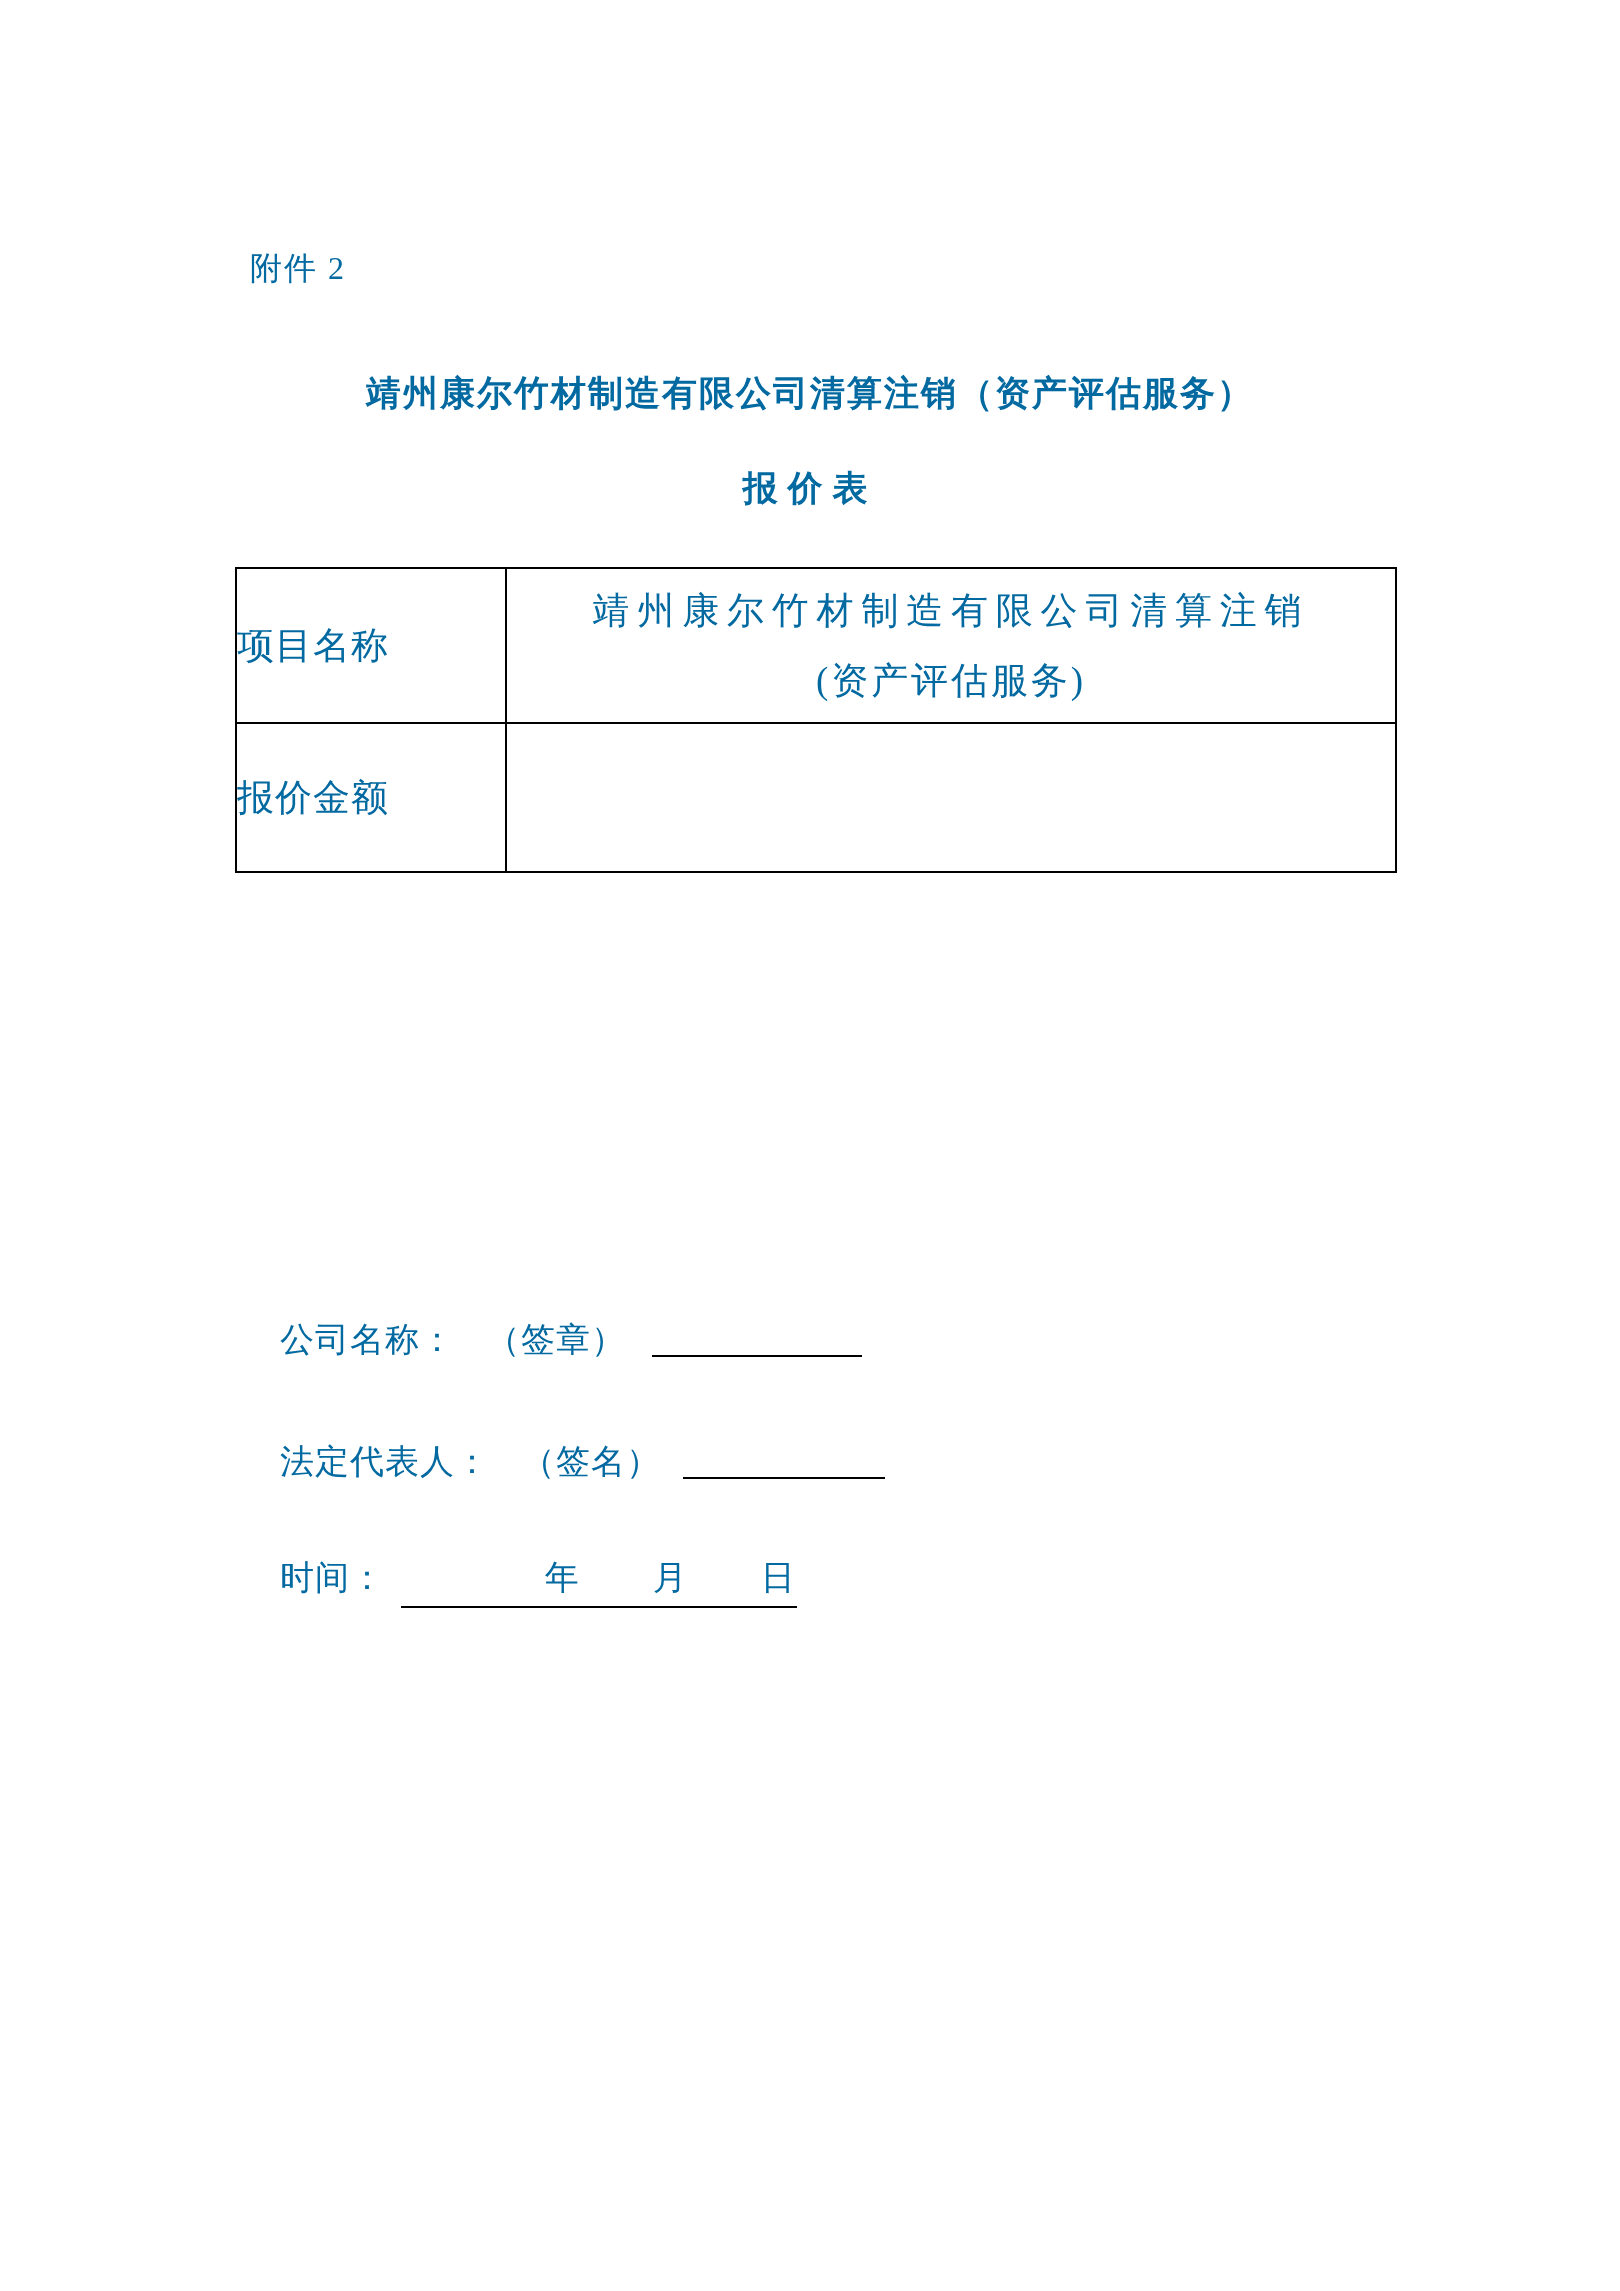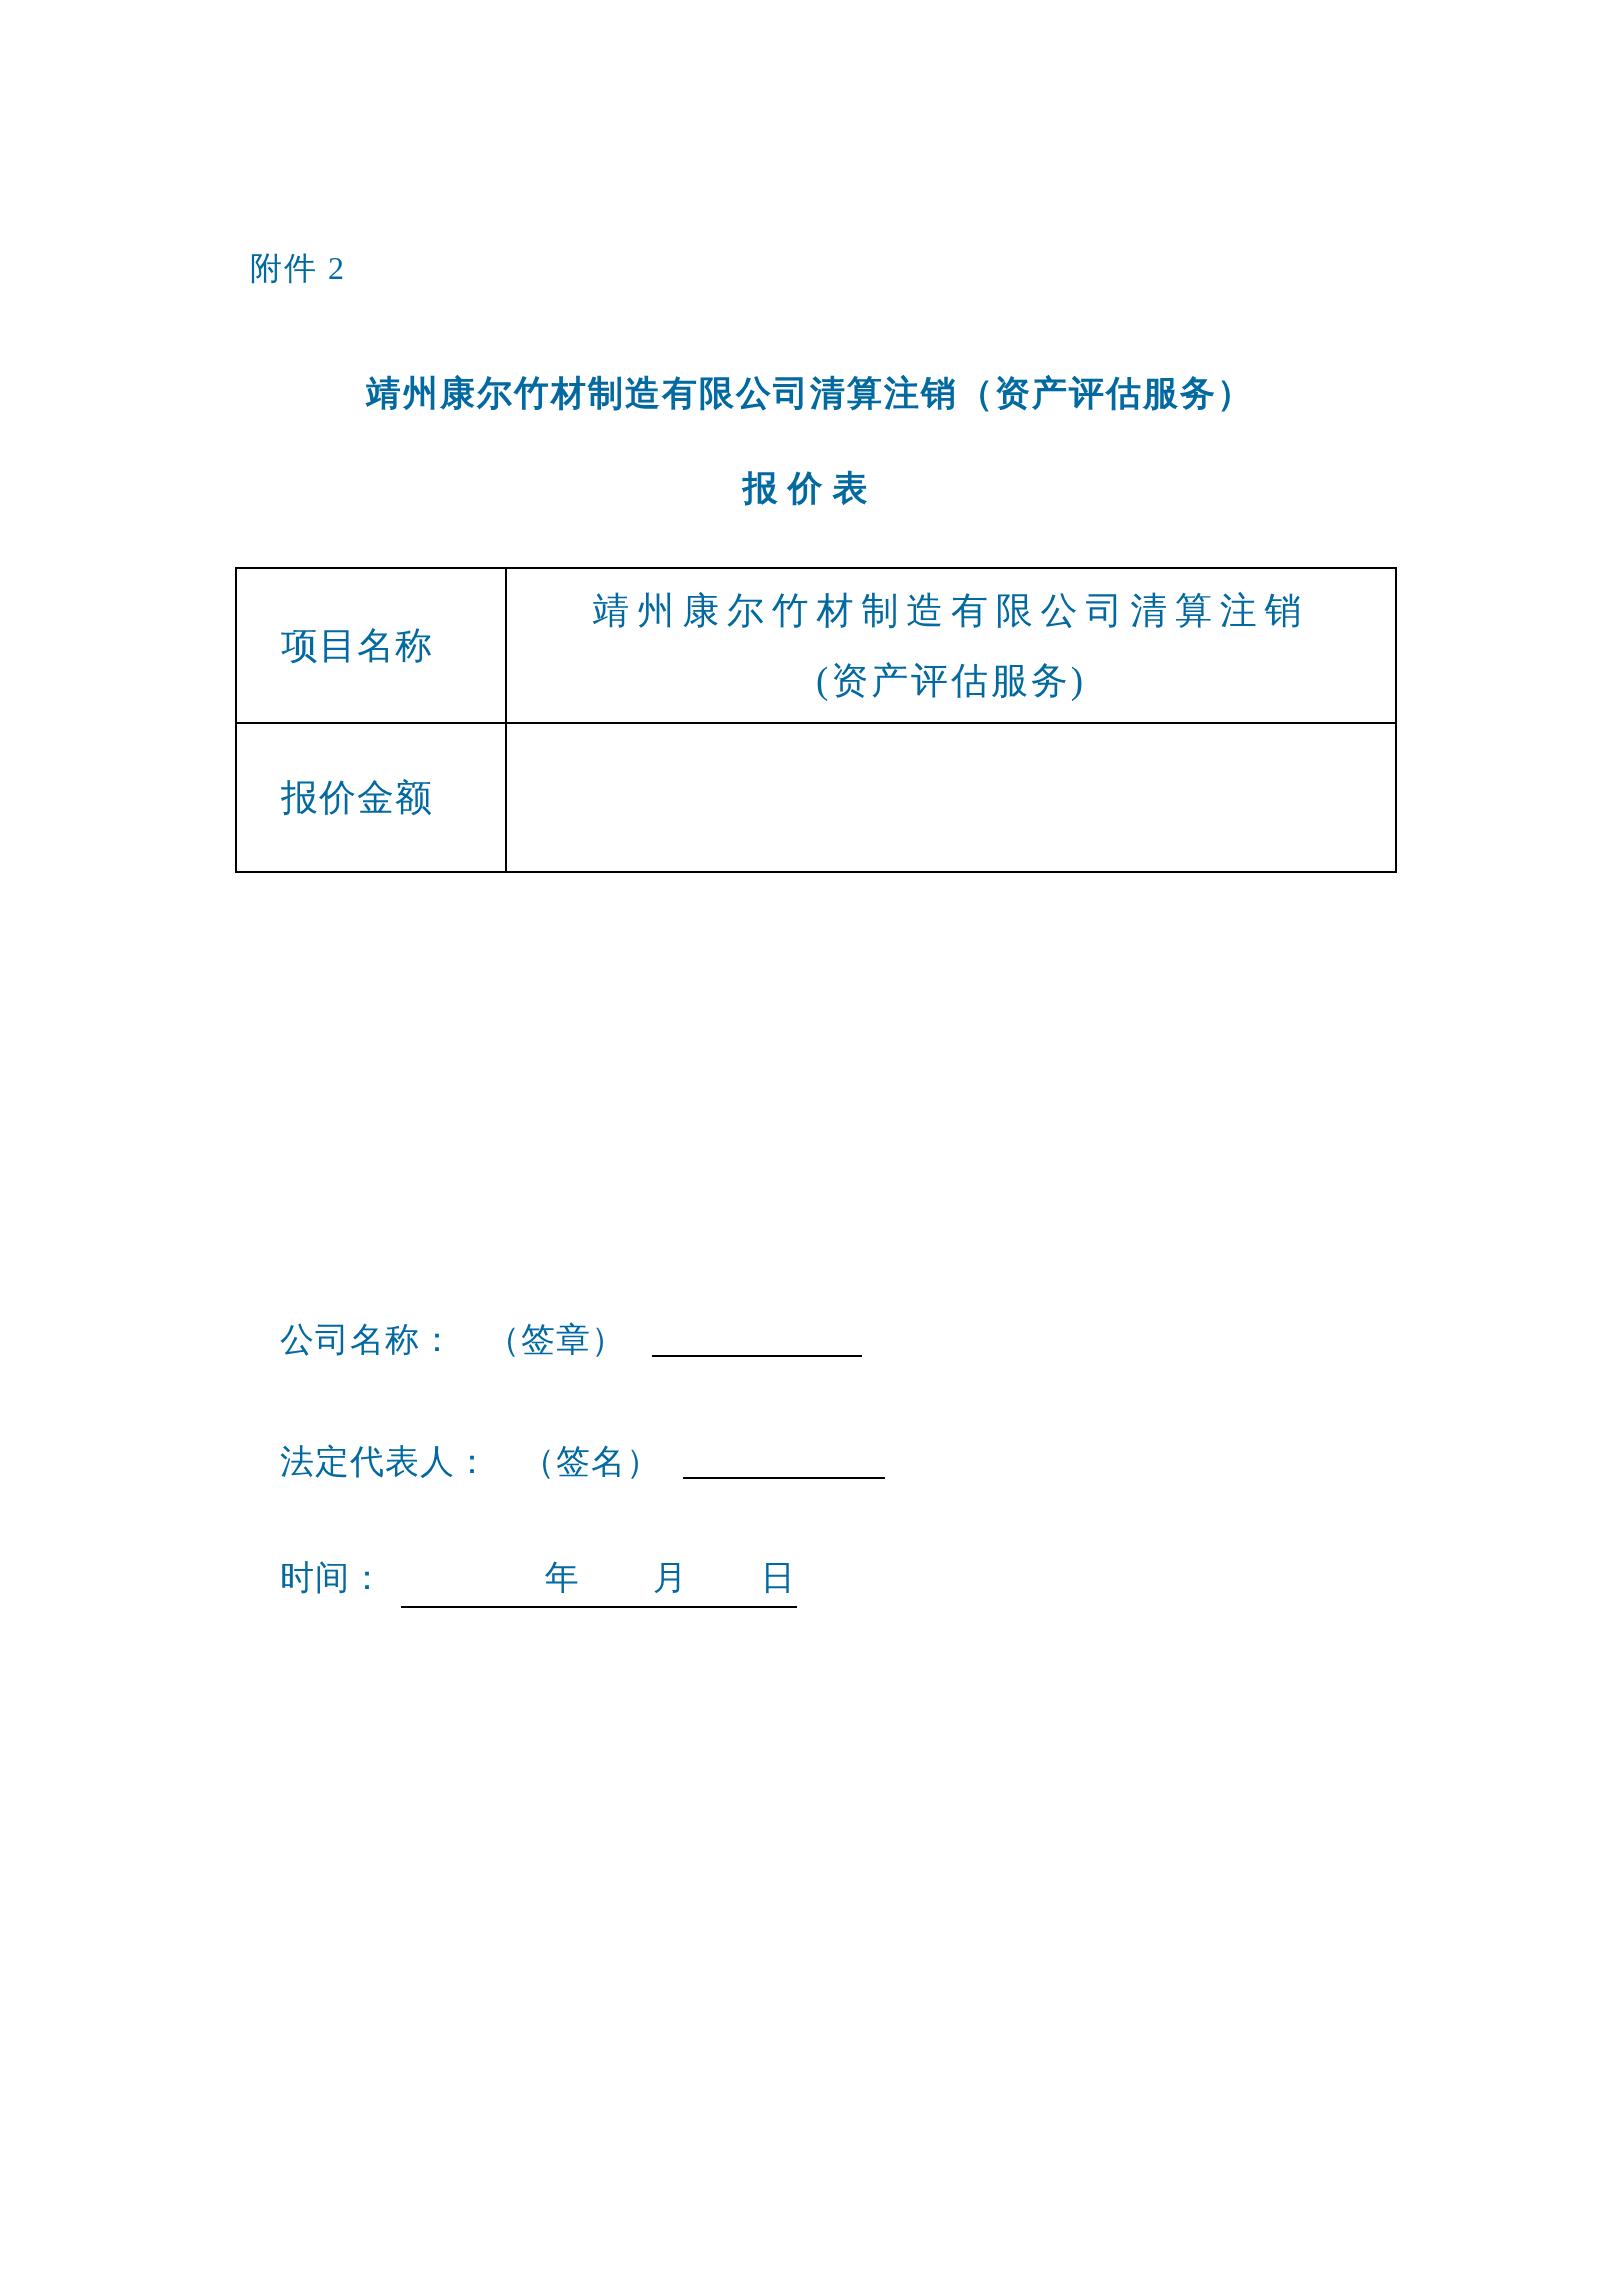--- a/index.html
+++ b/index.html
@@ -49,21 +49,20 @@
     border-collapse: collapse;
     table-layout: fixed;
   }
   table.quote-table td {
     border: 2px solid #000000;
     font-size: 37px;
     vertical-align: middle;
   }
   td.label-cell {
     width: 270px;
-    padding-left: 44px;
     letter-spacing: 1px;
   }
   td.value-cell {
     text-align: center;
   }
   tr.row-project { height: 155px; }
   tr.row-budget  { height: 157px; }
   tr.row-quote   { height: 149px; }
   .cell-line-1 {
     line-height: 70px;

